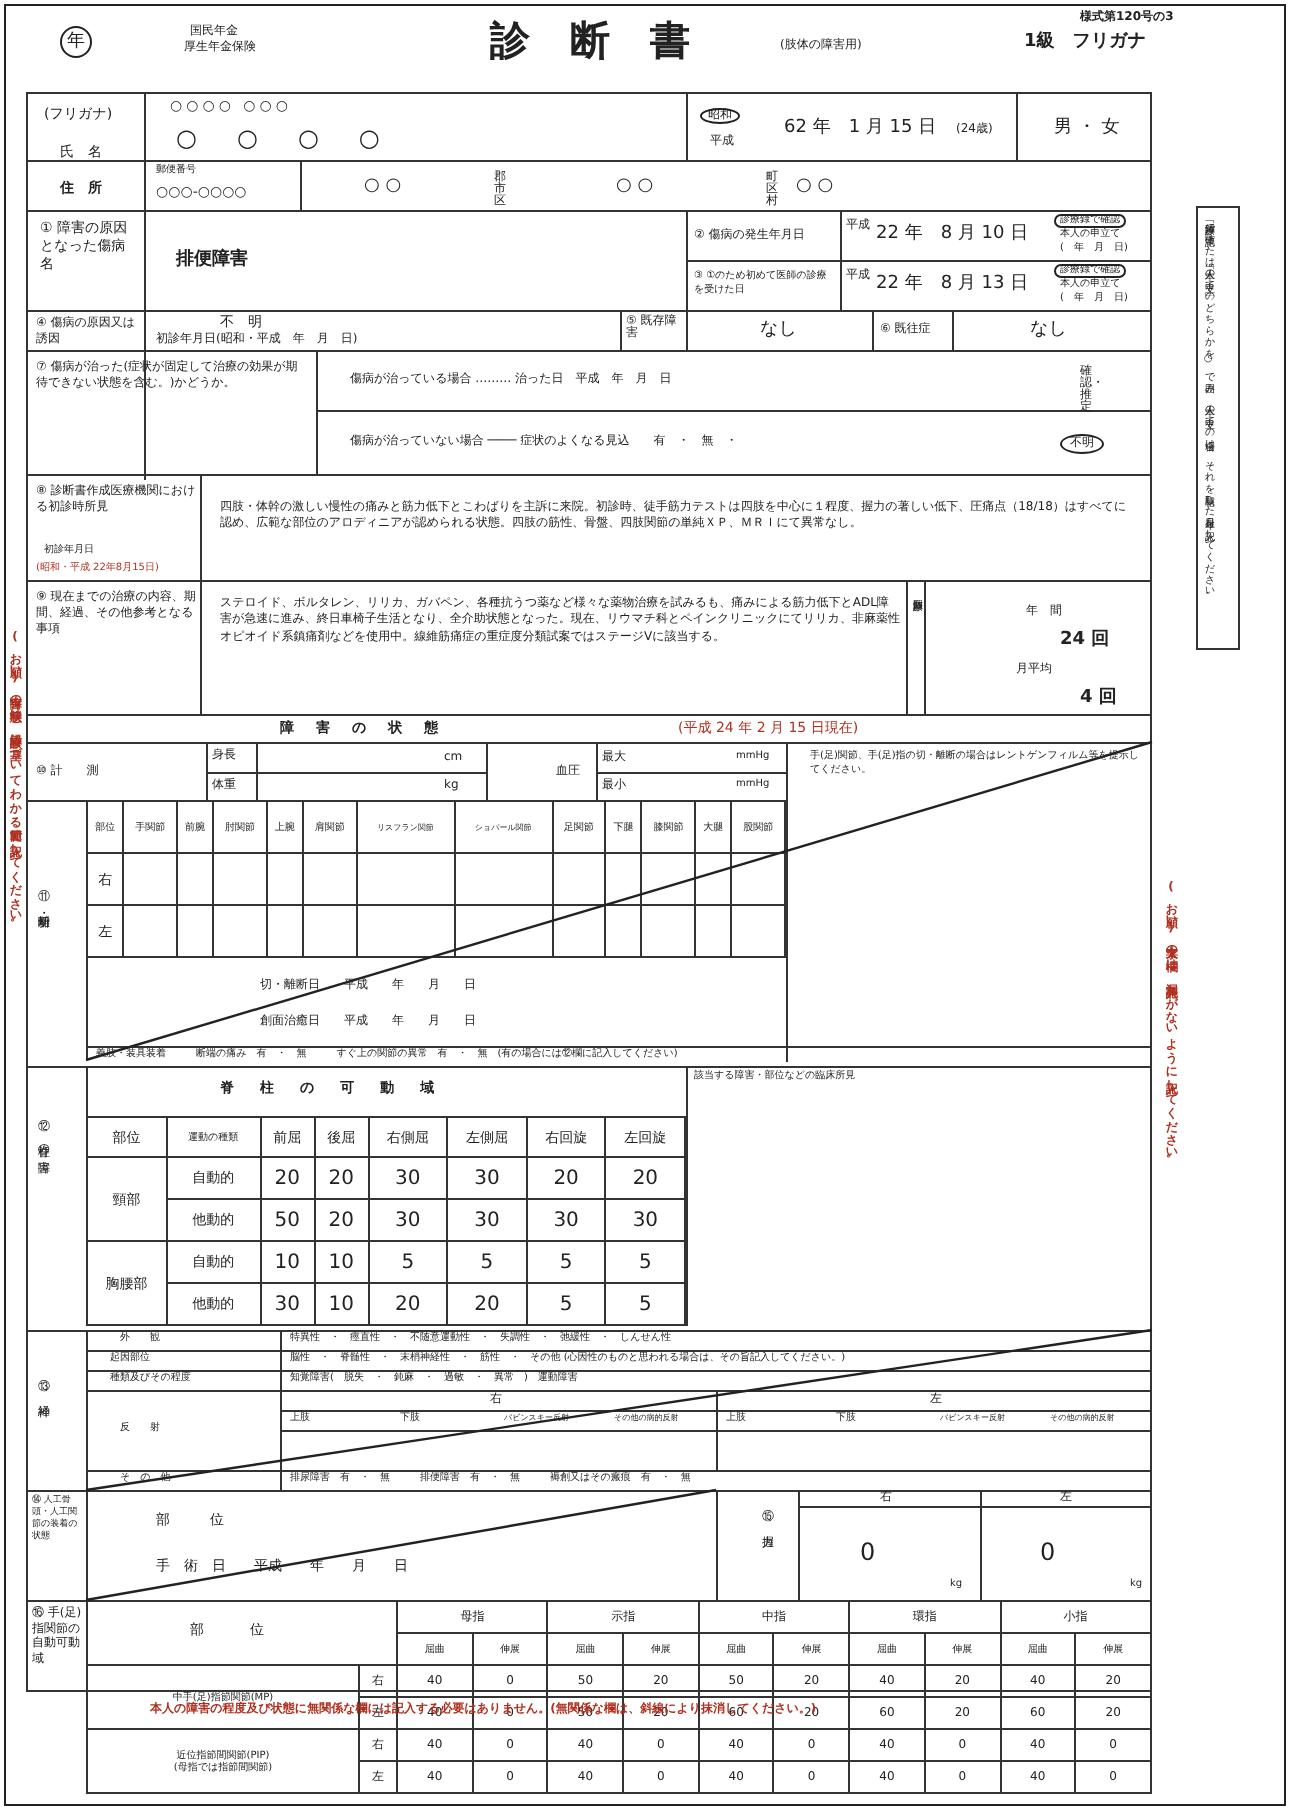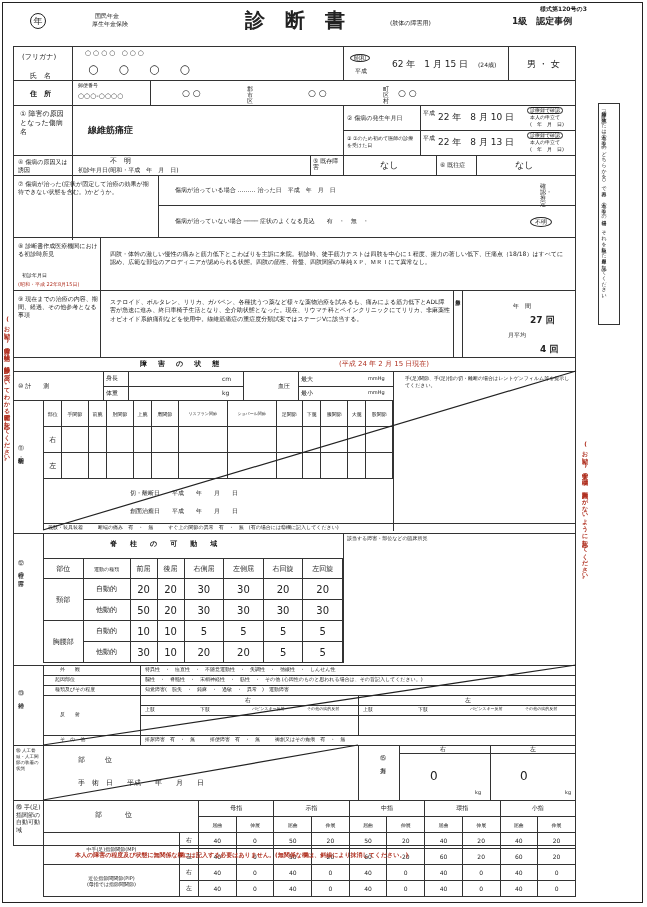--- a/index.html
+++ b/index.html
@@ -25,21 +25,21 @@
 <body>
 
 <div class="frame"></div>
 
 <div class="t xs" style="left:540px;top:6px;font-weight:bold;">様式第120号の3</div>
 <div class="t md" style="left:30px;top:13px;border:1px solid #222;border-radius:50%;width:14px;height:14px;text-align:center;line-height:14px;">年</div>
 <div class="t xs" style="left:95px;top:13px;">国民年金</div>
 <div class="t xs" style="left:92px;top:21px;">厚生年金保険</div>
 <div class="t" style="left:245px;top:10px;font-size:20px;font-weight:bold;">診　断　書</div>
 <div class="t xs" style="left:390px;top:20px;">(肢体の障害用)</div>
-<div class="t md" style="left:512px;top:17px;font-weight:bold;">1級　認定事例</div>
+<div class="t md" style="left:512px;top:17px;font-weight:bold;">1級　フリガナ</div>
 
 <div class="box" style="left:13px;top:46px;width:563px;height:800px;border-width:1.5px;"></div>
 
 <div class="hl" style="left:13px;top:80px;width:563px;"></div>
 <div class="vl" style="left:72px;top:46px;height:194px;"></div>
 <div class="t sm" style="left:22px;top:54px;">(フリガナ)</div>
 <div class="t sm" style="left:30px;top:73px;">氏　名</div>
 <div class="t sm" style="left:85px;top:50px;letter-spacing:2px;">○○○○ ○○○</div>
 <div class="t lg" style="left:88px;top:63px;letter-spacing:4px;">○　○　○　○</div>
 <div class="vl" style="left:343px;top:46px;height:34px;"></div>
@@ -56,21 +56,21 @@
 <div class="t sm" style="left:78px;top:93px;">○○○-○○○○</div>
 <div class="vl" style="left:150px;top:80px;height:25px;"></div>
 <div class="t md" style="left:182px;top:89px;">○ ○</div>
 <div class="t xs" style="left:247px;top:86px;width:8px;white-space:normal;">郡市区</div>
 <div class="t md" style="left:308px;top:89px;">○ ○</div>
 <div class="t xs" style="left:383px;top:86px;width:8px;white-space:normal;">町区村</div>
 <div class="t md" style="left:398px;top:89px;">○ ○</div>
 
 <div class="hl" style="left:13px;top:155px;width:563px;"></div>
 <div class="t sm" style="left:20px;top:110px;width:48px;white-space:normal;line-height:1.25;">① 障害の原因となった傷病名</div>
-<div class="t md" style="left:88px;top:126px;font-weight:bold;">線維筋痛症</div>
+<div class="t md" style="left:88px;top:126px;font-weight:bold;">排便障害</div>
 <div class="vl" style="left:343px;top:105px;height:50px;"></div>
 <div class="hl" style="left:343px;top:130px;width:233px;"></div>
 <div class="t xs" style="left:347px;top:115px;">② 傷病の発生年月日</div>
 <div class="vl" style="left:420px;top:105px;height:50px;"></div>
 <div class="t xs" style="left:423px;top:110px;">平成</div>
 <div class="t md" style="left:438px;top:113px;">22 年　8 月 10 日</div>
 <div class="t xs" style="left:527px;top:107px;font-size:5px;border:1px solid #222;border-radius:6px;padding:0 2px;">診療録で確認</div>
 <div class="t xs" style="left:530px;top:115px;font-size:5px;">本人の申立て</div>
 <div class="t xs" style="left:530px;top:122px;font-size:5px;">(　年　月　日)</div>
 <div class="t xs" style="left:347px;top:135px;width:70px;white-space:normal;font-size:5px;line-height:1.3;">③ ①のため初めて医師の診療を受けた日</div>
@@ -110,21 +110,21 @@
 <div class="t xs" style="left:110px;top:250px;width:455px;white-space:normal;line-height:1.35;">四肢・体幹の激しい慢性の痛みと筋力低下とこわばりを主訴に来院。初診時、徒手筋力テストは四肢を中心に１程度、握力の著しい低下、圧痛点（18/18）はすべてに認め、広範な部位のアロディニアが認められる状態。四肢の筋性、骨盤、四肢関節の単純ＸＰ、ＭＲＩにて異常なし。</div>
 
 <div class="hl" style="left:13px;top:357px;width:563px;"></div>
 <div class="t xs" style="left:18px;top:295px;width:80px;white-space:normal;line-height:1.35;">⑨ 現在までの治療の内容、期間、経過、その他参考となる事項</div>
 <div class="vl" style="left:100px;top:290px;height:67px;"></div>
 <div class="t xs" style="left:110px;top:298px;width:340px;white-space:normal;line-height:1.4;">ステロイド、ボルタレン、リリカ、ガバペン、各種抗うつ薬など様々な薬物治療を試みるも、痛みによる筋力低下とADL障害が急速に進み、終日車椅子生活となり、全介助状態となった。現在、リウマチ科とペインクリニックにてリリカ、非麻薬性オピオイド系鎮痛剤などを使用中。線維筋痛症の重症度分類試案ではステージⅤに該当する。</div>
 <div class="vl" style="left:453px;top:290px;height:67px;"></div>
 <div class="t xs vert" style="left:455px;top:296px;font-size:5px;">診療回数</div>
 <div class="vl" style="left:462px;top:290px;height:67px;"></div>
 <div class="t xs" style="left:513px;top:303px;">年　間</div>
-<div class="t md" style="left:530px;top:316px;font-weight:bold;">27 回</div>
+<div class="t md" style="left:530px;top:316px;font-weight:bold;">24 回</div>
 <div class="t xs" style="left:508px;top:332px;">月平均</div>
 <div class="t md" style="left:540px;top:345px;font-weight:bold;">4 回</div>
 
 <div class="hl" style="left:13px;top:371px;width:563px;"></div>
 <div class="t sm" style="left:140px;top:361px;letter-spacing:2px;font-weight:bold;">障　害　の　状　態</div>
 <div class="t sm red" style="left:318px;top:361px;padding-left:21px;">(平成 24 年 2 月 15 日現在)</div>
 
 <div class="hl" style="left:13px;top:400px;width:380px;"></div>
 <div class="t xs" style="left:18px;top:383px;">⑩ 計　　測</div>
 <div class="vl" style="left:103px;top:371px;height:29px;"></div>

